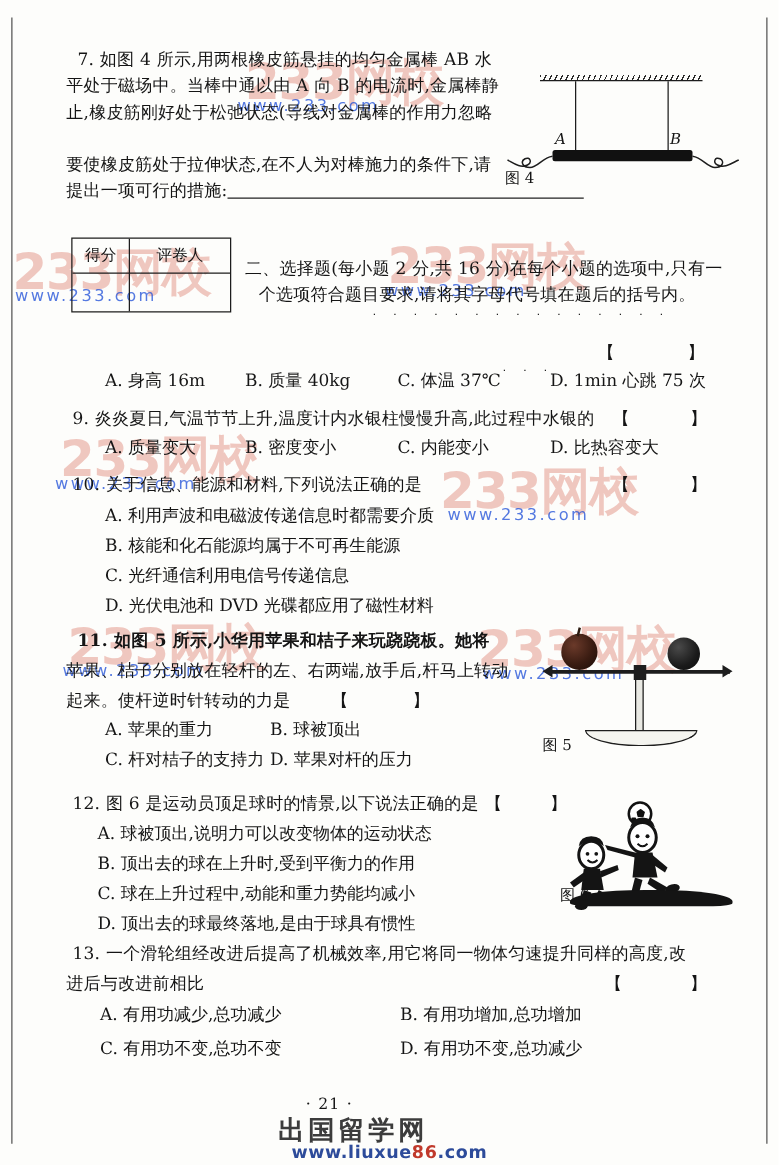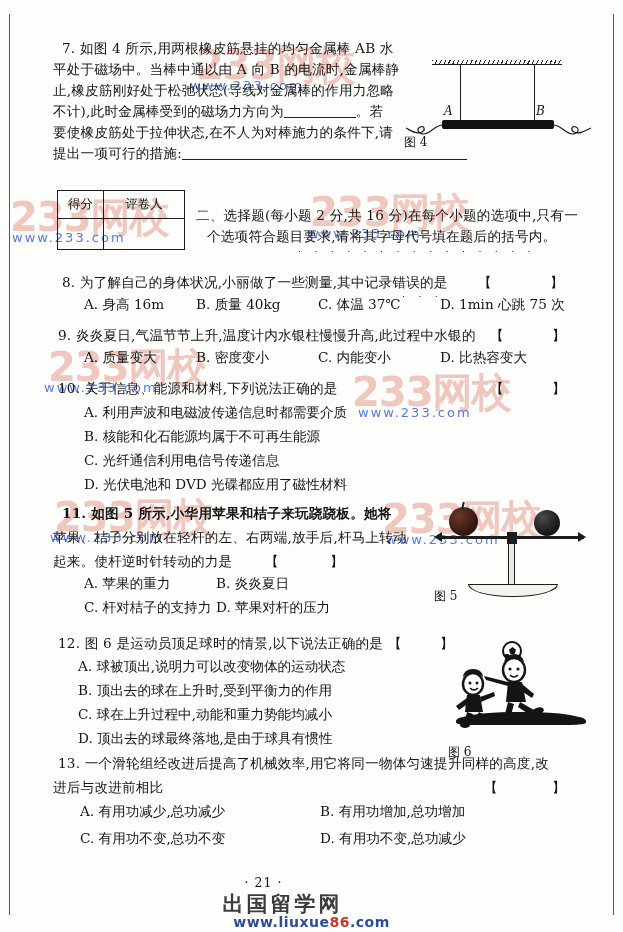--- a/index.html
+++ b/index.html
@@ -284,23 +284,20 @@
   <div class="wm-url" style="left:50px; top:530px;">www.233.com</div>
 
   <div class="wm wm-big" style="left:382px; top:492px;">233网校</div>
   <div class="wm-url" style="left:386px; top:532px;">www.233.com</div>
 
   <div class="content">
 
     <div class="para q-line" style="left:62px; top:38px;">7. 如图 4 所示,用两根橡皮筋悬挂的均匀金属棒 AB 水</div>
     <div class="para q-line" style="left:53px; top:59px;">平处于磁场中。当棒中通以由 A 向 B 的电流时,金属棒静</div>
     <div class="para q-line" style="left:53px; top:80px;">止,橡皮筋刚好处于松弛状态(导线对金属棒的作用力忽略</div>
-    <div class="para q-line" style="left:53px; top:101px;">
-      <span>不计),此时金属棒受到的磁场力方向为</span><span class="blank-u" style="width:72px;"></span><span>。若</span>
-    </div>
     <div class="para q-line" style="left:53px; top:122px;">要使橡皮筋处于拉伸状态,在不人为对棒施力的条件下,请</div>
     <div class="para q-line" style="left:53px; top:143px;">
       <span>提出一项可行的措施:</span><span class="blank-u" style="width:285px;"></span>
     </div>
 
     <div class="figure" id="fig4">
       <div class="ceiling"></div>
       <div class="hang l"></div>
       <div class="hang r"></div>
       <div class="bar-ab"></div>
@@ -317,21 +314,20 @@
       <div>得分</div>
       <div>评卷人</div>
       <div></div>
       <div></div>
     </div>
 
     <div class="para q-line" style="left:196px; top:205px;">二、选择题(每小题 2 分,共 16 分)在每个小题的选项中,只有一</div>
     <div class="para q-line" style="left:186px; top:226px;padding-left:21px;">个选项符合题目要求,请将其字母代号填在题后的括号内。</div>
     <div class="dotted-emph" style="left:295px; top:243px;">．．．．．．．．．．．．．．．</div>
 
-    <div class="para q-line" style="left:62px; top:272px;">8. 为了解自己的身体状况,小丽做了一些测量,其中记录错误的是</div>
     <div class="para brackets" style="left:478px; top:272px;">【</div>
     <div class="para brackets" style="left:550px; top:272px;">】</div>
     <div class="dotted-emph" style="left:399px; top:288px;">．．．</div>
     <div class="opt-row" style="left:84px; top:296px;">A. 身高 16m</div>
     <div class="opt-row" style="left:196px; top:296px;">B. 质量 40kg</div>
     <div class="opt-row" style="left:318px; top:296px;">C. 体温 37℃</div>
     <div class="opt-row" style="left:440px; top:296px;">D. 1min 心跳 75 次</div>
 
     <div class="para q-line" style="left:58px; top:325px;">9. 炎炎夏日,气温节节上升,温度计内水银柱慢慢升高,此过程中水银的</div>
     <div class="para brackets" style="left:490px; top:325px;">【</div>
@@ -348,21 +344,21 @@
     <div class="opt-row" style="left:84px; top:428px;">B. 核能和化石能源均属于不可再生能源</div>
     <div class="opt-row" style="left:84px; top:452px;">C. 光纤通信利用电信号传递信息</div>
     <div class="opt-row" style="left:84px; top:476px;">D. 光伏电池和 DVD 光碟都应用了磁性材料</div>
 
     <div class="para q-line" style="left:62px; top:503px;font-weight:bold;">11. 如图 5 所示,小华用苹果和桔子来玩跷跷板。她将</div>
     <div class="para q-line" style="left:53px; top:551px;">起来。使杆逆时针转动的力是</div>
     <div class="para q-line" style="left:53px; top:527px;">苹果、桔子分别放在轻杆的左、右两端,放手后,杆马上转动</div>
     <div class="para brackets" style="left:265px; top:551px;">【</div>
     <div class="para brackets" style="left:330px; top:551px;">】</div>
     <div class="opt-row" style="left:84px; top:575px;">A. 苹果的重力</div>
-    <div class="opt-row" style="left:216px; top:575px;">B. 炎炎夏日</div>
+    <div class="opt-row" style="left:216px; top:575px;">B. 球被顶出</div>
     <div class="opt-row" style="left:84px; top:599px;">C. 杆对桔子的支持力</div>
     <div class="opt-row" style="left:216px; top:599px;">D. 苹果对杆的压力</div>
 
     <div class="figure" id="fig5">
       <div class="lever"></div>
       <div class="lever-cap-l"></div>
       <div class="lever-cap-r"></div>
       <div class="apple"></div>
       <div class="orange"></div>
       <div class="post"></div>
@@ -407,21 +403,21 @@
           <path d="M19,59 L32,59 L35,76 L17,76 Z" fill="#141414"></path>
           <path d="M32,61 L46,56 L47,60 L33,66 Z" fill="#141414"></path>
           <path d="M19,62 L8,70 L11,74 L21,67 Z" fill="#141414"></path>
           <path d="M19,76 L16,88 L22,89 L25,78 Z" fill="#141414"></path>
           <path d="M31,76 L42,82 L39,86 L29,80 Z" fill="#141414"></path>
           <ellipse cx="17" cy="89" rx="5" ry="3" fill="#141414"></ellipse>
           <ellipse cx="44" cy="85" rx="5" ry="3" fill="#141414"></ellipse>
         </g>
       </svg>
       <div class="ground"></div>
-      <div class="fig-cap" style="top:108px;">图 6</div>
+      <div class="fig-cap" style="top:72px;">图 6</div>
     </div>
 
     <div class="para q-line" style="left:58px; top:753px;">13. 一个滑轮组经改进后提高了机械效率,用它将同一物体匀速提升同样的高度,改</div>
     <div class="para q-line" style="left:53px; top:777px;">进后与改进前相比</div>
     <div class="para brackets" style="left:484px; top:777px;">【</div>
     <div class="para brackets" style="left:552px; top:777px;">】</div>
     <div class="opt-row" style="left:80px; top:803px;">A. 有用功减少,总功减少</div>
     <div class="opt-row" style="left:320px; top:803px;">B. 有用功增加,总功增加</div>
     <div class="opt-row" style="left:80px; top:830px;">C. 有用功不变,总功不变</div>
     <div class="opt-row" style="left:320px; top:830px;">D. 有用功不变,总功减少</div>

